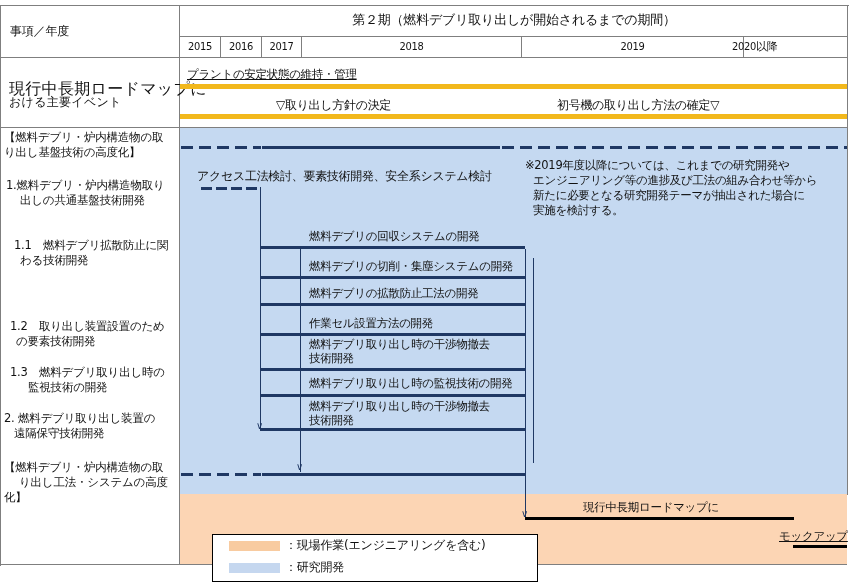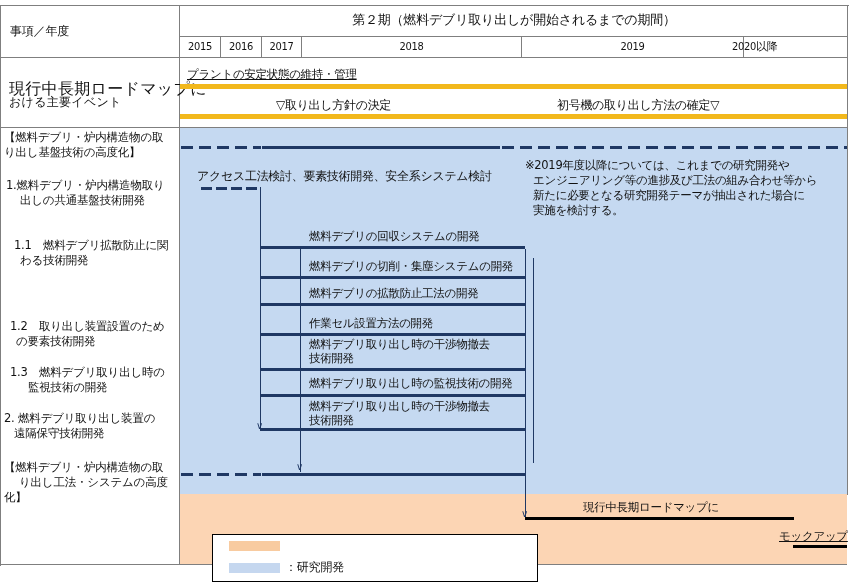--- a/index.html
+++ b/index.html
@@ -118,15 +118,16 @@
 
 <div class="abs" style="left:521px;top:508px;font-size:10px;color:#1f3864;">∨</div>
 <div class="abs txt" style="left:583px;top:500px;">現行中長期ロードマップに</div>
 <div class="bar-black" style="left:525px;top:517px;width:269px;"></div>
 
 <div class="abs txt" style="left:779px;top:529px;text-decoration:underline;">モックアップ</div>
 <div class="bar-black" style="left:793px;top:545px;width:54px;"></div>
 
 <div class="abs" style="left:212px;top:534px;width:324px;height:46px;background:#fff;border:1px solid #000;">
   <div class="abs" style="left:16px;top:6px;width:51px;height:10px;background:#f8cba0;"></div>
+  <div class="abs lbl" style="left:72px;top:3px;font-size:12px;">：現場作業(エンジニアリングを含む)</div>
   <div class="abs" style="left:16px;top:28px;width:51px;height:10px;background:#c5d7ef;"></div>
   <div class="abs lbl" style="left:72px;top:25px;font-size:12px;">：研究開発</div>
 </div>
 
 </body></html>

